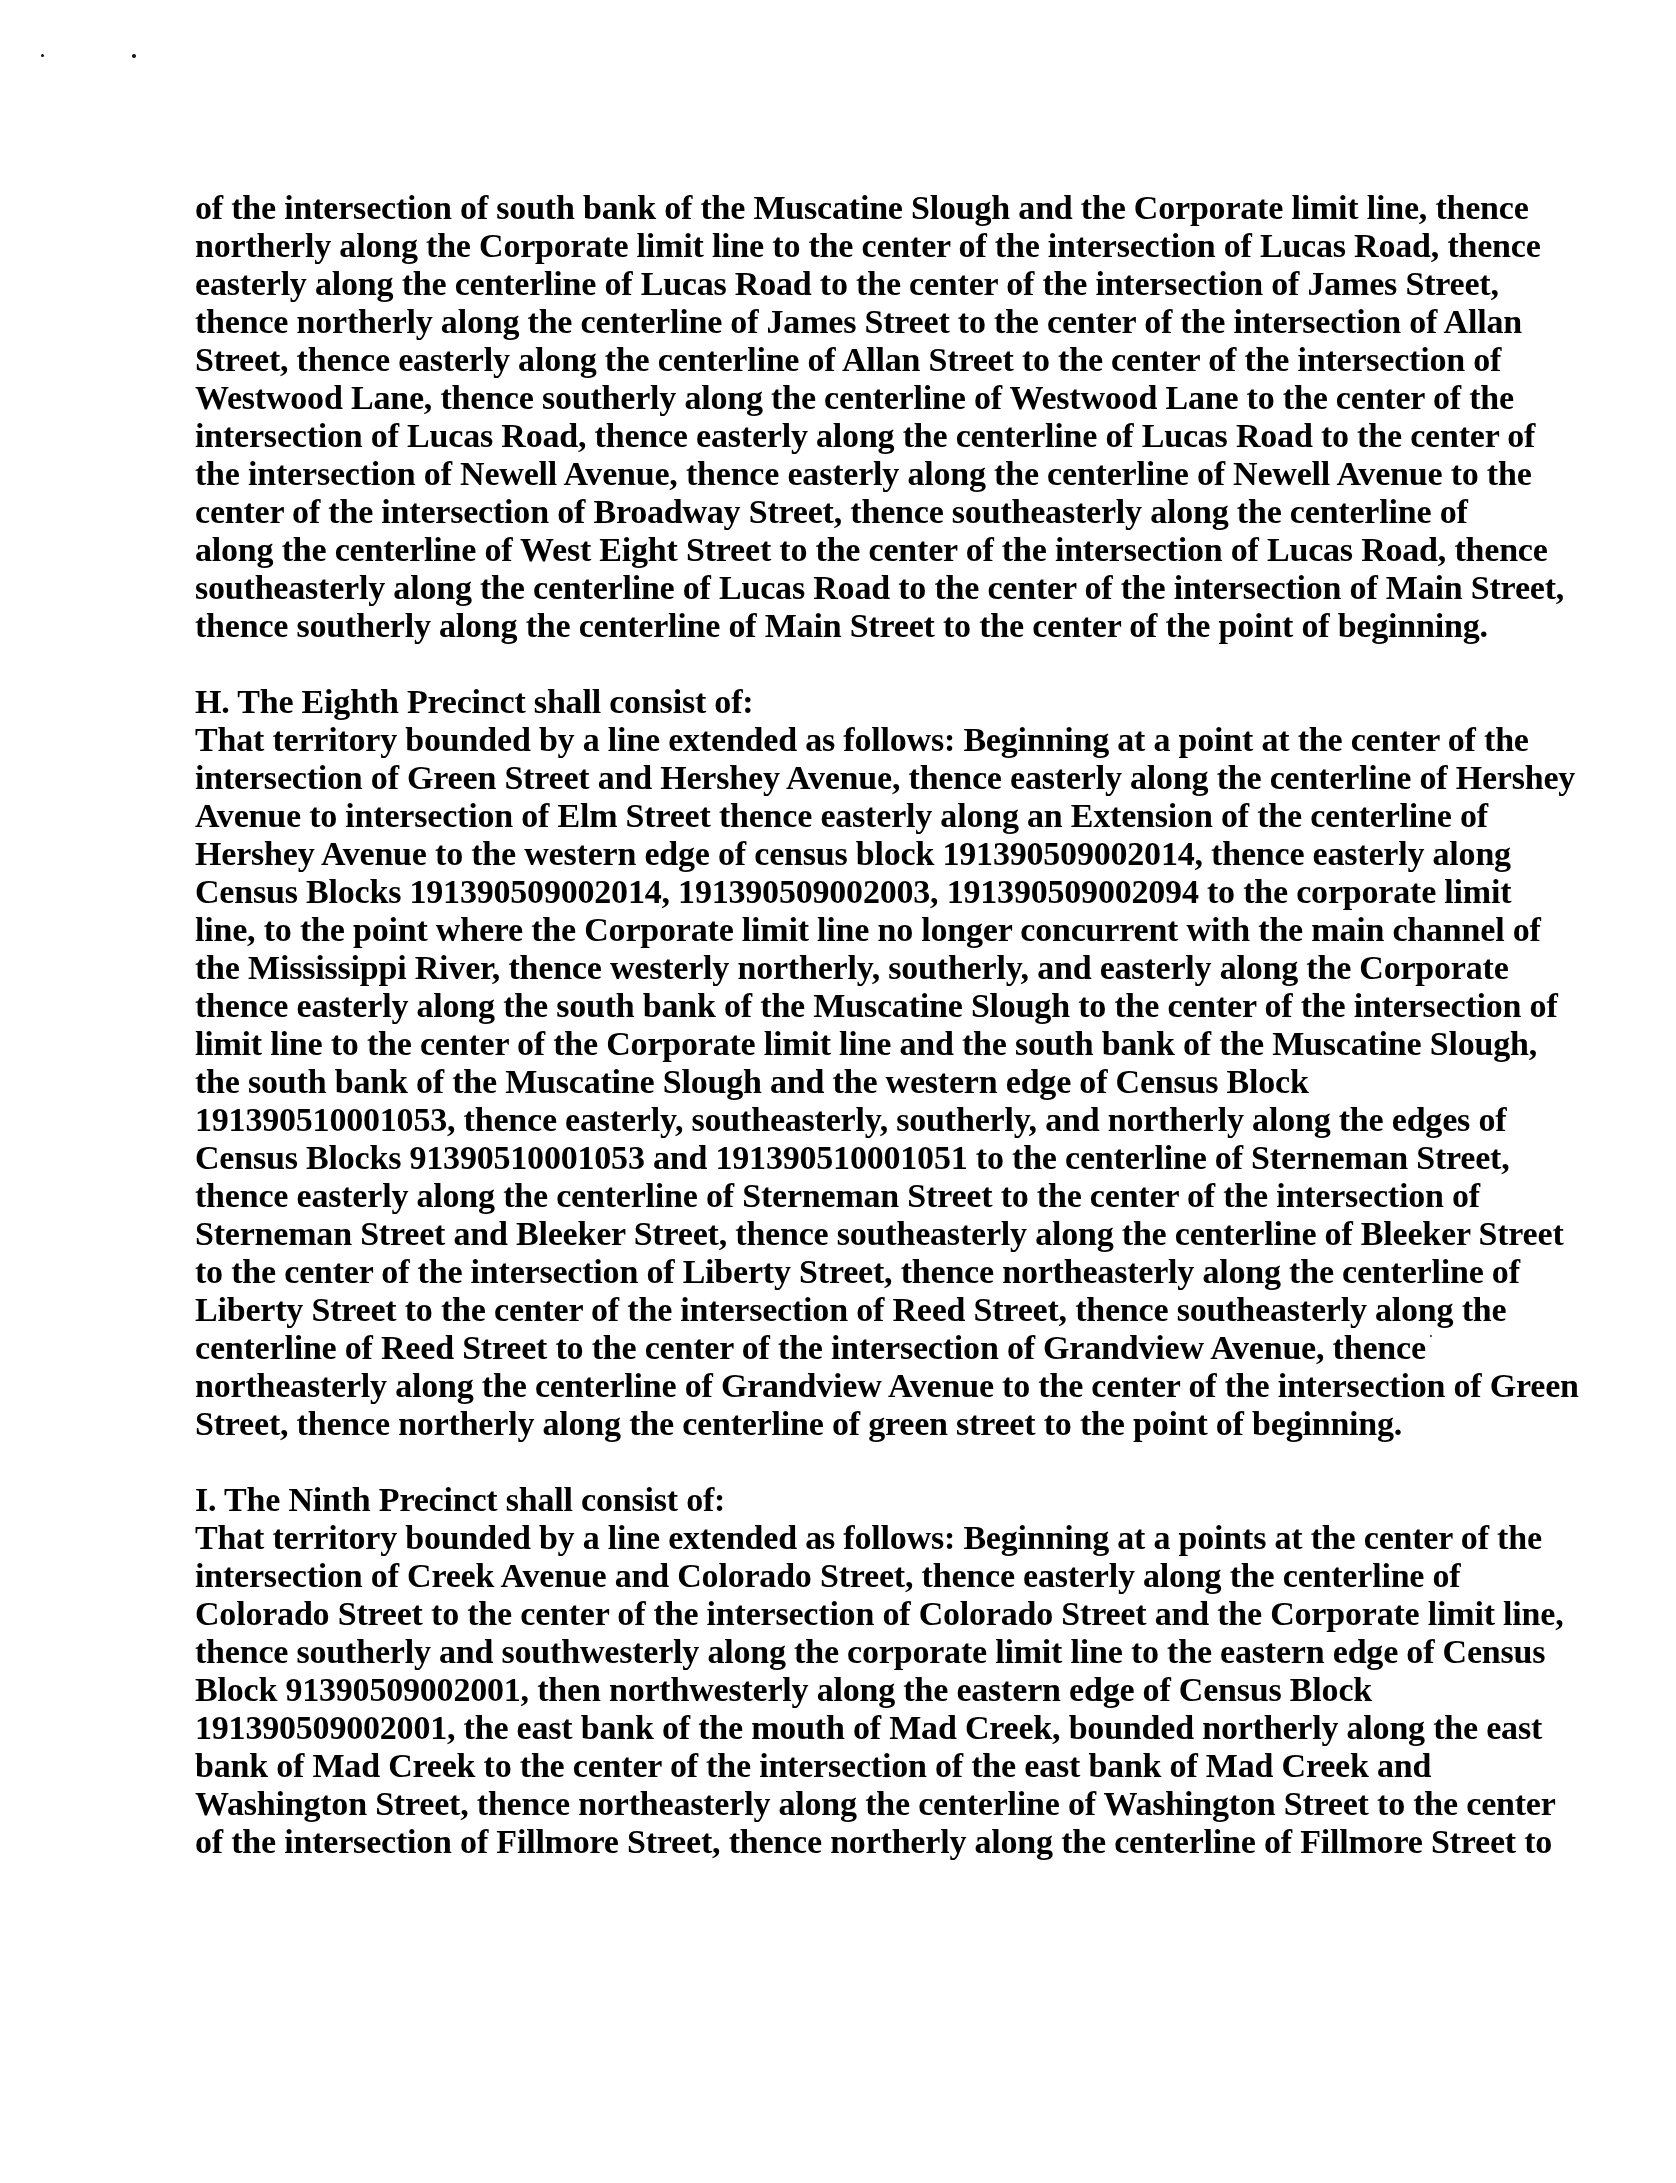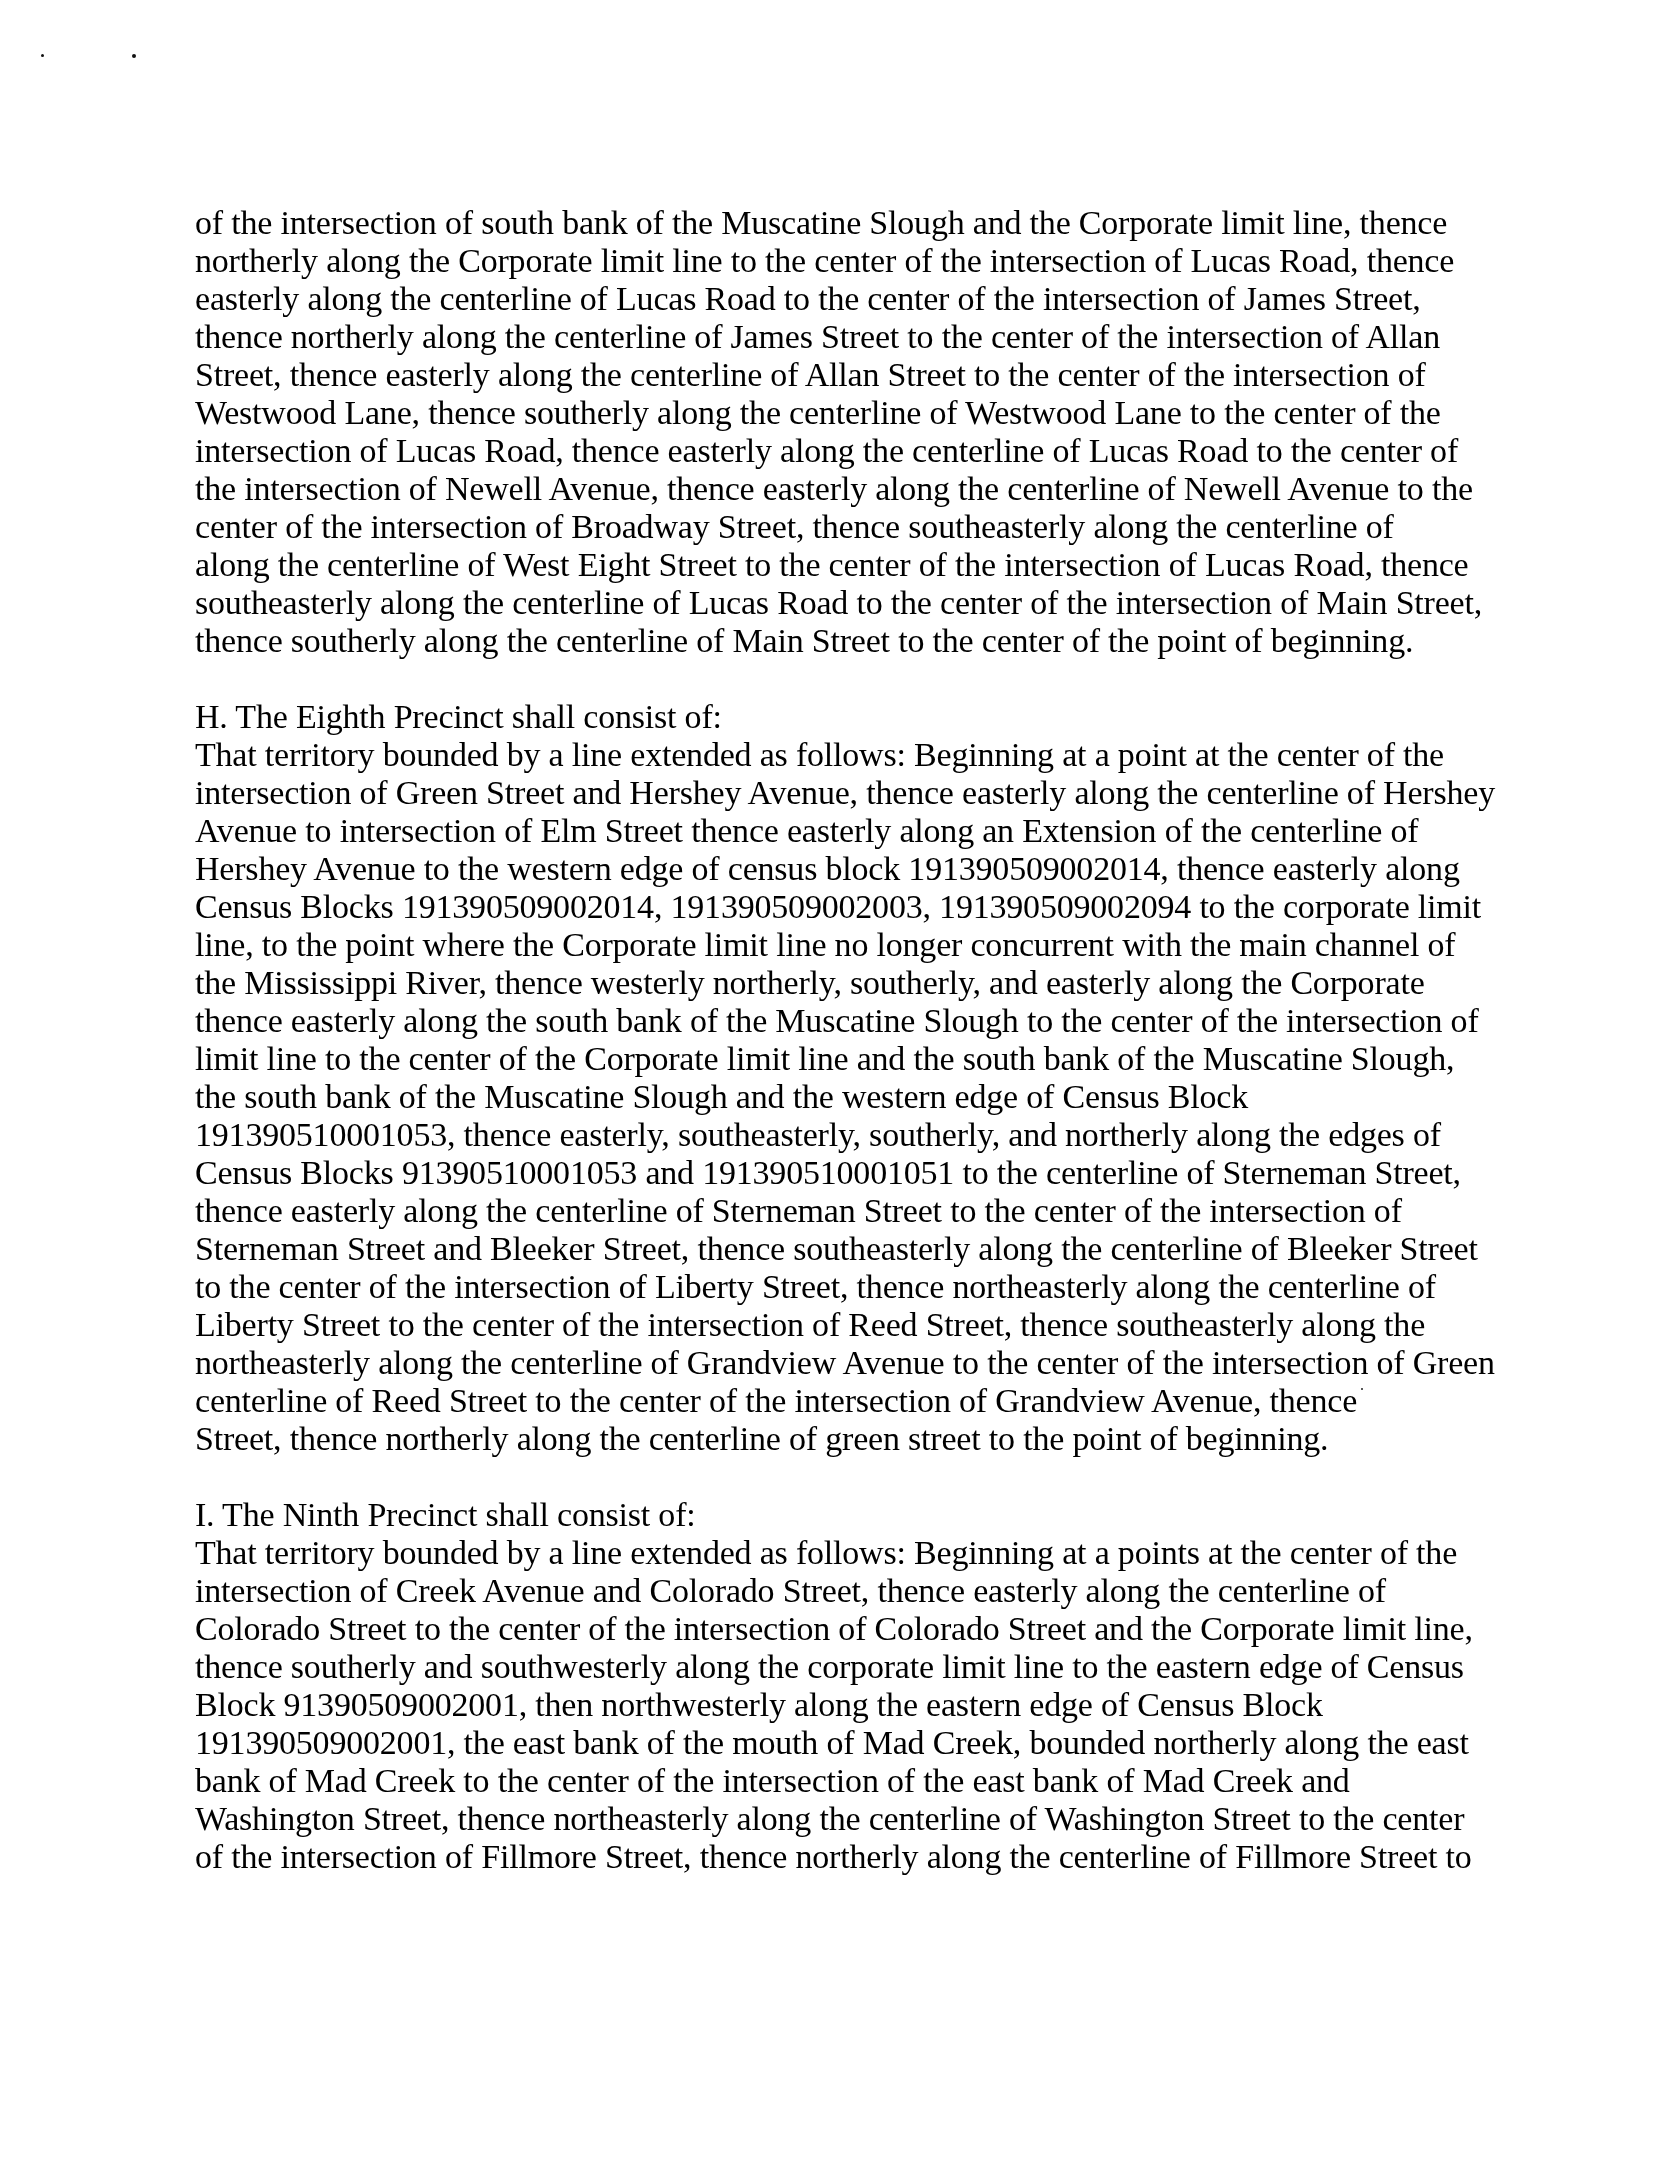--- a/index.html
+++ b/index.html
@@ -16,26 +16,27 @@
     font-family: "Liberation Serif", "DejaVu Serif", serif;
   }
   .scan-mark {
     position: absolute;
     background: #111;
     border-radius: 50%;
   }
   .page-text {
     position: absolute;
     left: 195px;
-    top: 204px;
+    top: 189px;
     width: 1363px;
     font-size: 34px;
     line-height: 38px;
     letter-spacing: -0.2px;
     white-space: nowrap;
+    font-weight: bold;
   }
   .line {
     display: block;
     height: 38px;
   }
   .blank {
     display: block;
     height: 38px;
   }
   .stray-dot {
@@ -84,22 +85,22 @@
     <span class="line">the Mississippi River, thence westerly northerly, southerly, and easterly along the Corporate</span>
     <span class="line">thence easterly along the south bank of the Muscatine Slough to the center of the intersection of</span>
     <span class="line">limit line to the center of the Corporate limit line and the south bank of the Muscatine Slough,</span>
     <span class="line">the south bank of the Muscatine Slough and the western edge of Census Block</span>
     <span class="line">191390510001053, thence easterly, southeasterly, southerly, and northerly along the edges of</span>
     <span class="line">Census Blocks 91390510001053 and 191390510001051 to the centerline of Sterneman Street,</span>
     <span class="line">thence easterly along the centerline of Sterneman Street to the center of the intersection of</span>
     <span class="line">Sterneman Street and Bleeker Street, thence southeasterly along the centerline of Bleeker Street</span>
     <span class="line">to the center of the intersection of Liberty Street, thence northeasterly along the centerline of</span>
     <span class="line">Liberty Street to the center of the intersection of Reed Street, thence southeasterly along the</span>
+    <span class="line"><span>centerline of Reed Street to the center of the intersection of Grandview Avenue, thence</span><span class="stray-dot"></span></span>
     <span class="line">northeasterly along the centerline of Grandview Avenue to the center of the intersection of Green</span>
-    <span class="line"><span>centerline of Reed Street to the center of the intersection of Grandview Avenue, thence</span><span class="stray-dot"></span></span>
     <span class="line">Street, thence northerly along the centerline of green street to the point of beginning.</span>
   </div>
 
   <span class="blank"></span>
 
   <div>
     <span class="line">I. The Ninth Precinct shall consist of:</span>
     <span class="line">That territory bounded by a line extended as follows:  Beginning at a points at the center of the</span>
     <span class="line">intersection of Creek Avenue and Colorado Street, thence easterly along the centerline of</span>
     <span class="line">Colorado Street to the center of the intersection of Colorado Street and the Corporate limit line,</span>

